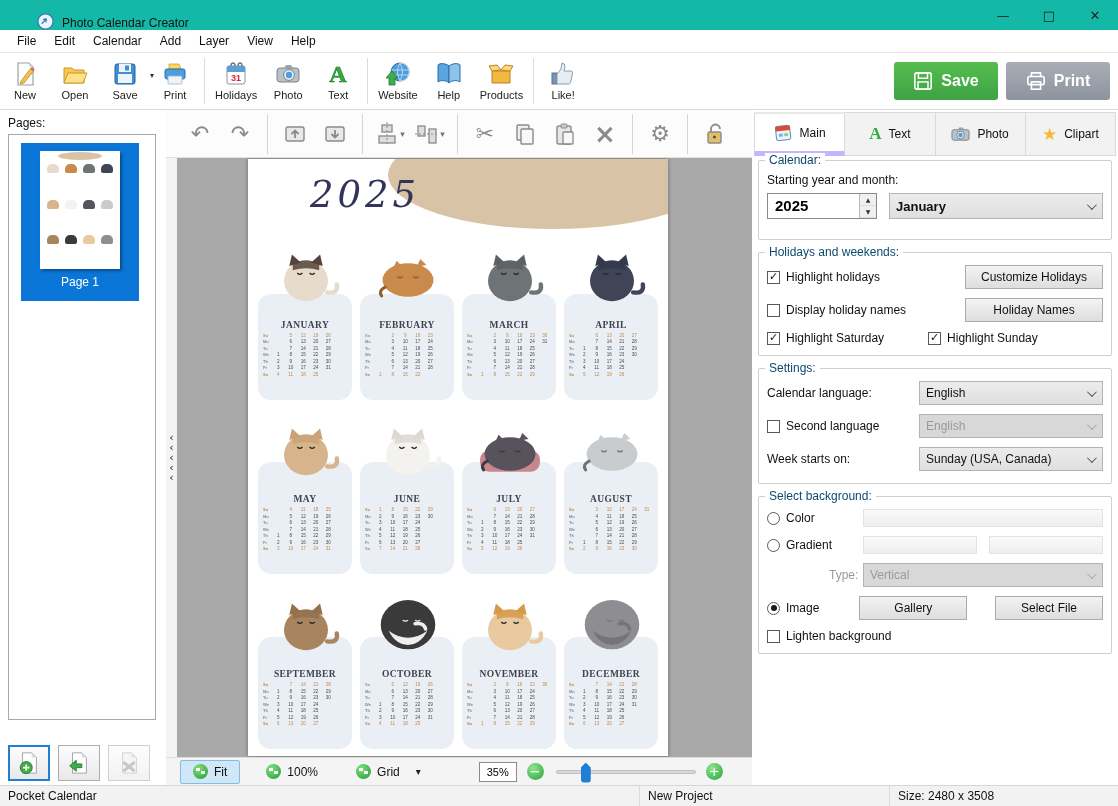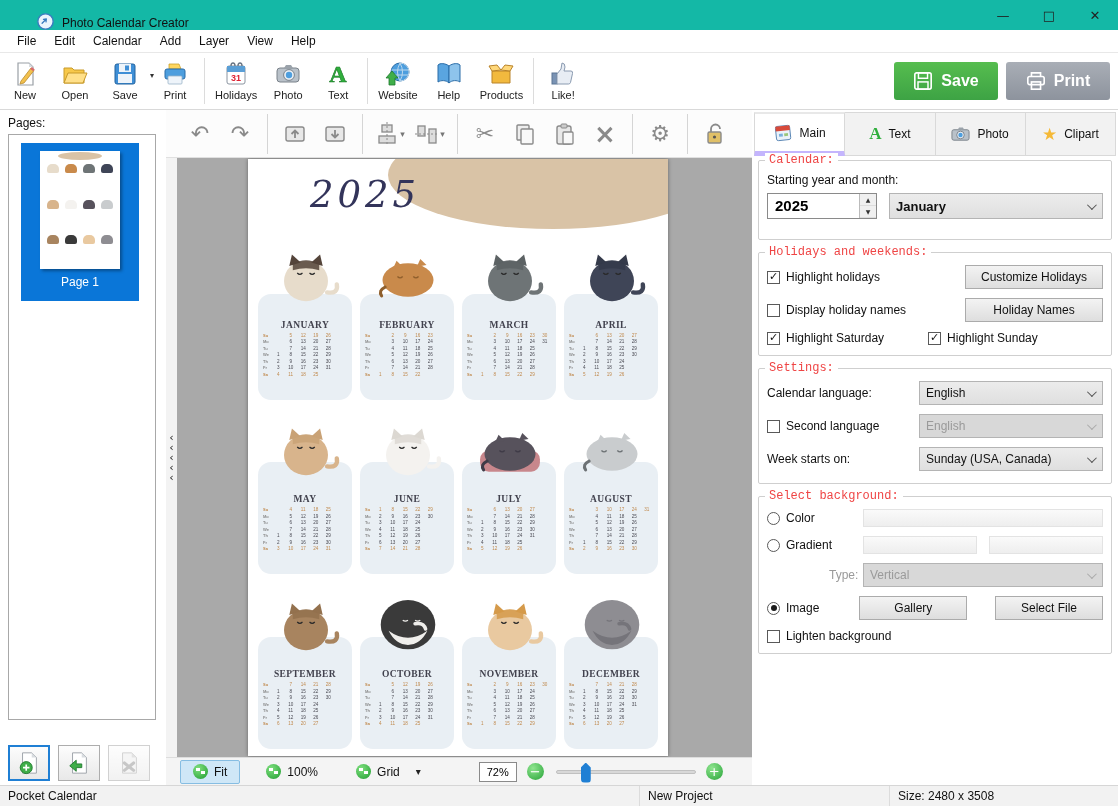--- a/index.html
+++ b/index.html
@@ -90,21 +90,21 @@
   .tabs { position:absolute; left:2px; top:2px; width:362px; height:44px; display:flex; }
   .tab { flex:1; display:flex; align-items:center; justify-content:center; gap:7px; font-size:12px; color:#111; background:#f2f2f2; border:1px solid #d9d9d9; border-left:none; }
   .tab:first-child { border-left:1px solid #d9d9d9; }
   .tab.active { background:#fff; border-bottom:5px solid #c4b5fd; border-top:2px solid #e8e8e8;text-align:center; }
   .tab svg { width:19px; height:19px; }
   .tab .a-glyph { color:#2fae3c; font-weight:bold; font-size:17px; font-family:"Liberation Serif", serif; }
   .tab .star-glyph { color:#f5b937; font-size:17px; }
 
   .panel-body { position:absolute; left:6px; top:50px; width:354px; }
   .group { position:relative; border:1px solid #cfcfcf; border-radius:2px; margin-bottom:12px; padding:12px 8px 10px; }
-  .group-title { position:absolute; top:-8px; left:6px; background:#fff; padding:0 4px; font-size:12px; color:#ef4444;font-family:Liberation Mono, monospace; }
+  .group-title { position:absolute; top:-8px; left:6px; background:#fff; padding:0 4px; font-size:12px; color:#0c4a6e; }
   .form-label { font-size:12px; color:#111; }
 
   .row { display:flex; align-items:center; margin-bottom:9px; }
   .row:last-child { margin-bottom:2px; }
 
   .spinner { width:110px; height:26px; border:1px solid #8a8a8a; background:#fff; display:flex; }
   .spinner-val { flex:1; font-size:15px; font-weight:bold; padding:3px 0 0 7px; }
   .spin-btns { width:17px; display:flex; flex-direction:column; border-left:1px solid #bbb; }
   .spin-btns span { flex:1; font-size:6px; display:flex; align-items:center; justify-content:center; color:#333; background:#f0f0f0; border-bottom:1px solid #ddd; font-family:"DejaVu Sans", sans-serif; }
 
@@ -1188,21 +1188,21 @@
     </div>
     <div class="zt-btn">
       <span class="zt-icon"></span>
       <span>100%</span>
     </div>
     <div class="zt-btn">
       <span class="zt-icon"></span>
       <span>Grid</span>
       <span class="zt-caret">▾</span>
     </div>
-    <div class="zoom-box">72%</div>
+    <div class="zoom-box">35%</div>
     <div class="round-btn minus-btn">
         <span>−</span>
       </div>
     <div class="slider">
       <div class="slider-thumb"></div>
     </div>
     <div class="round-btn plus-btn">
         <span>+</span>
       </div>
   </div>

